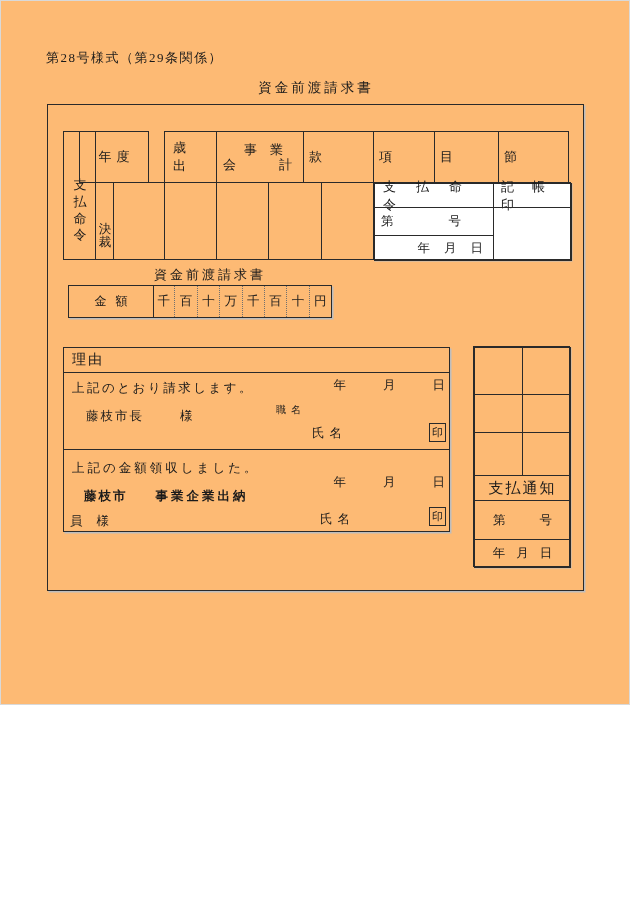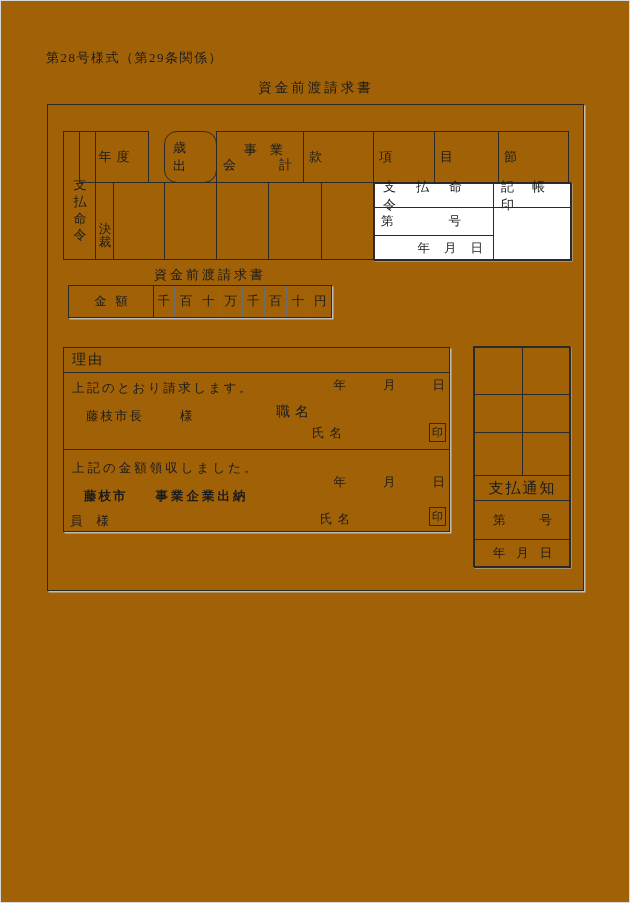--- a/index.html
+++ b/index.html
@@ -1,18 +1,18 @@
 <!DOCTYPE html>
 <html><head>
 <meta charset="utf-8">
 <style>
   :root { --line:#2a2a2a; --ink:#1a1a1a; }
   * { margin:0; padding:0; }
   body { background:#fff; font-family:"Liberation Serif","DejaVu Serif",serif; color:var(--ink); }
-  .page { position:relative; width:630px; height:903px; background:#a16207; border:1px solid #d9d9d9; box-sizing:border-box; overflow:hidden; }
+  .page { position:relative; width:630px; height:705px; background:#fdba74; border:1px solid #d9d9d9; box-sizing:border-box; overflow:hidden; }
   .abs { position:absolute; }
   .box { position:absolute; box-sizing:border-box; border:1px solid var(--line); box-shadow:1.5px 1.5px 0 #bdbdbd; }
   .c { position:absolute; box-sizing:border-box; border:1px solid var(--line); }
   .flexc { display:flex; align-items:center; justify-content:center; }
   .flexl { display:flex; align-items:center; justify-content:flex-start; }
   .fs13 { font-size:13px; }
   .vtext { writing-mode:vertical-rl; text-orientation:upright; }
   .seal { position:absolute; box-sizing:border-box; width:17px; height:19px; border:1px solid var(--line); display:flex; align-items:center; justify-content:center; font-size:11px; }
   .daterow { display:flex; align-items:center; font-size:12.5px; }
 
@@ -22,21 +22,21 @@
 
   
   .outer { left:46px; top:103px; width:537px; height:487px; }
 
   
   .cmdtbl { position:absolute; left:62px; top:130px; width:508px; height:129px; }
   .side-col { left:0; top:0; width:33px; height:129px; }
   .side-col .vtext { font-size:13px; letter-spacing:17px; padding-top:10px; }
   .r1 { top:0; height:52px; }
   .nendo { left:16px; width:70px; letter-spacing:5px; padding-left:5px; }
-  .saishutsu { left:101px; width:53px; letter-spacing:11px; padding-left:8px;border-radius:13px; }
+  .saishutsu { left:101px; width:53px; letter-spacing:11px; padding-left:8px; }
   .jigyo { left:153px; width:88px; display:flex; flex-direction:column; justify-content:center; }
   .jigyo-top { text-align:right; padding-right:7px; letter-spacing:13px; font-size:13px; line-height:15px; }
   .jigyo-bot { display:flex; justify-content:space-between; padding:0 11px 0 6px; font-size:13px; line-height:15px; }
   .kan { left:240px; width:71px; }
   .ko { left:310px; width:62px; }
   .moku { left:371px; width:65px; }
   .setsu { left:435px; width:71px; }
   .plain-h { padding-left:5px; font-size:13px; }
   .r2 { top:51px; height:78px; }
   .kessai { left:32px; width:19px; }
@@ -63,21 +63,21 @@
   
   .reason { left:62px; top:346px; width:387px; height:185px; }
   .reason-hdr { position:absolute; left:0; top:0; width:100%; height:25px; box-sizing:border-box; border-bottom:1px solid var(--line); display:flex; align-items:center; padding-left:8px; letter-spacing:2px; font-size:14px; }
   .req { position:absolute; left:0; top:24px; width:100%; height:78px; box-sizing:border-box; border-bottom:1px solid var(--line); }
   .rcp { position:absolute; left:0; top:101px; width:100%; height:84px; }
   .stmt { position:absolute; font-size:12.5px; }
   .rq-stmt { left:8px; top:8px; letter-spacing:2.5px; }
   .rq-date { position:absolute; right:4px; top:5px; gap:37px; }
   .rq-addr { position:absolute; left:22px; top:36px; font-size:12.5px; letter-spacing:2px; }
   .rq-addr .hono { margin-left:36px; letter-spacing:0; }
-  .rq-post { position:absolute; left:212px; top:31px; font-size:14px; letter-spacing:5px; }
+  .rq-post { position:absolute; left:212px; top:31px; font-size:10px; letter-spacing:5px; }
   .rq-name { position:absolute; left:248px; top:53px; font-size:12.5px; letter-spacing:5px; }
   .rq-seal { left:365px; top:51px; }
   .rc-stmt { left:8px; top:11px; letter-spacing:3px; }
   .rc-date { position:absolute; right:4px; top:25px; gap:37px; }
   .rc-addr { position:absolute; left:20px; top:39px; font-size:12.5px; letter-spacing:2px;font-weight:bold; }
   .rc-addr .role { margin-left:28px; letter-spacing:3px; }
   .rc-addr2 { position:absolute; left:6px; top:64px; font-size:12.5px; }
   .rc-addr2 .hono { margin-left:14px; }
   .rc-name { position:absolute; left:256px; top:62px; font-size:12.5px; letter-spacing:5px; }
   .rc-seal { left:365px; top:58px; }

